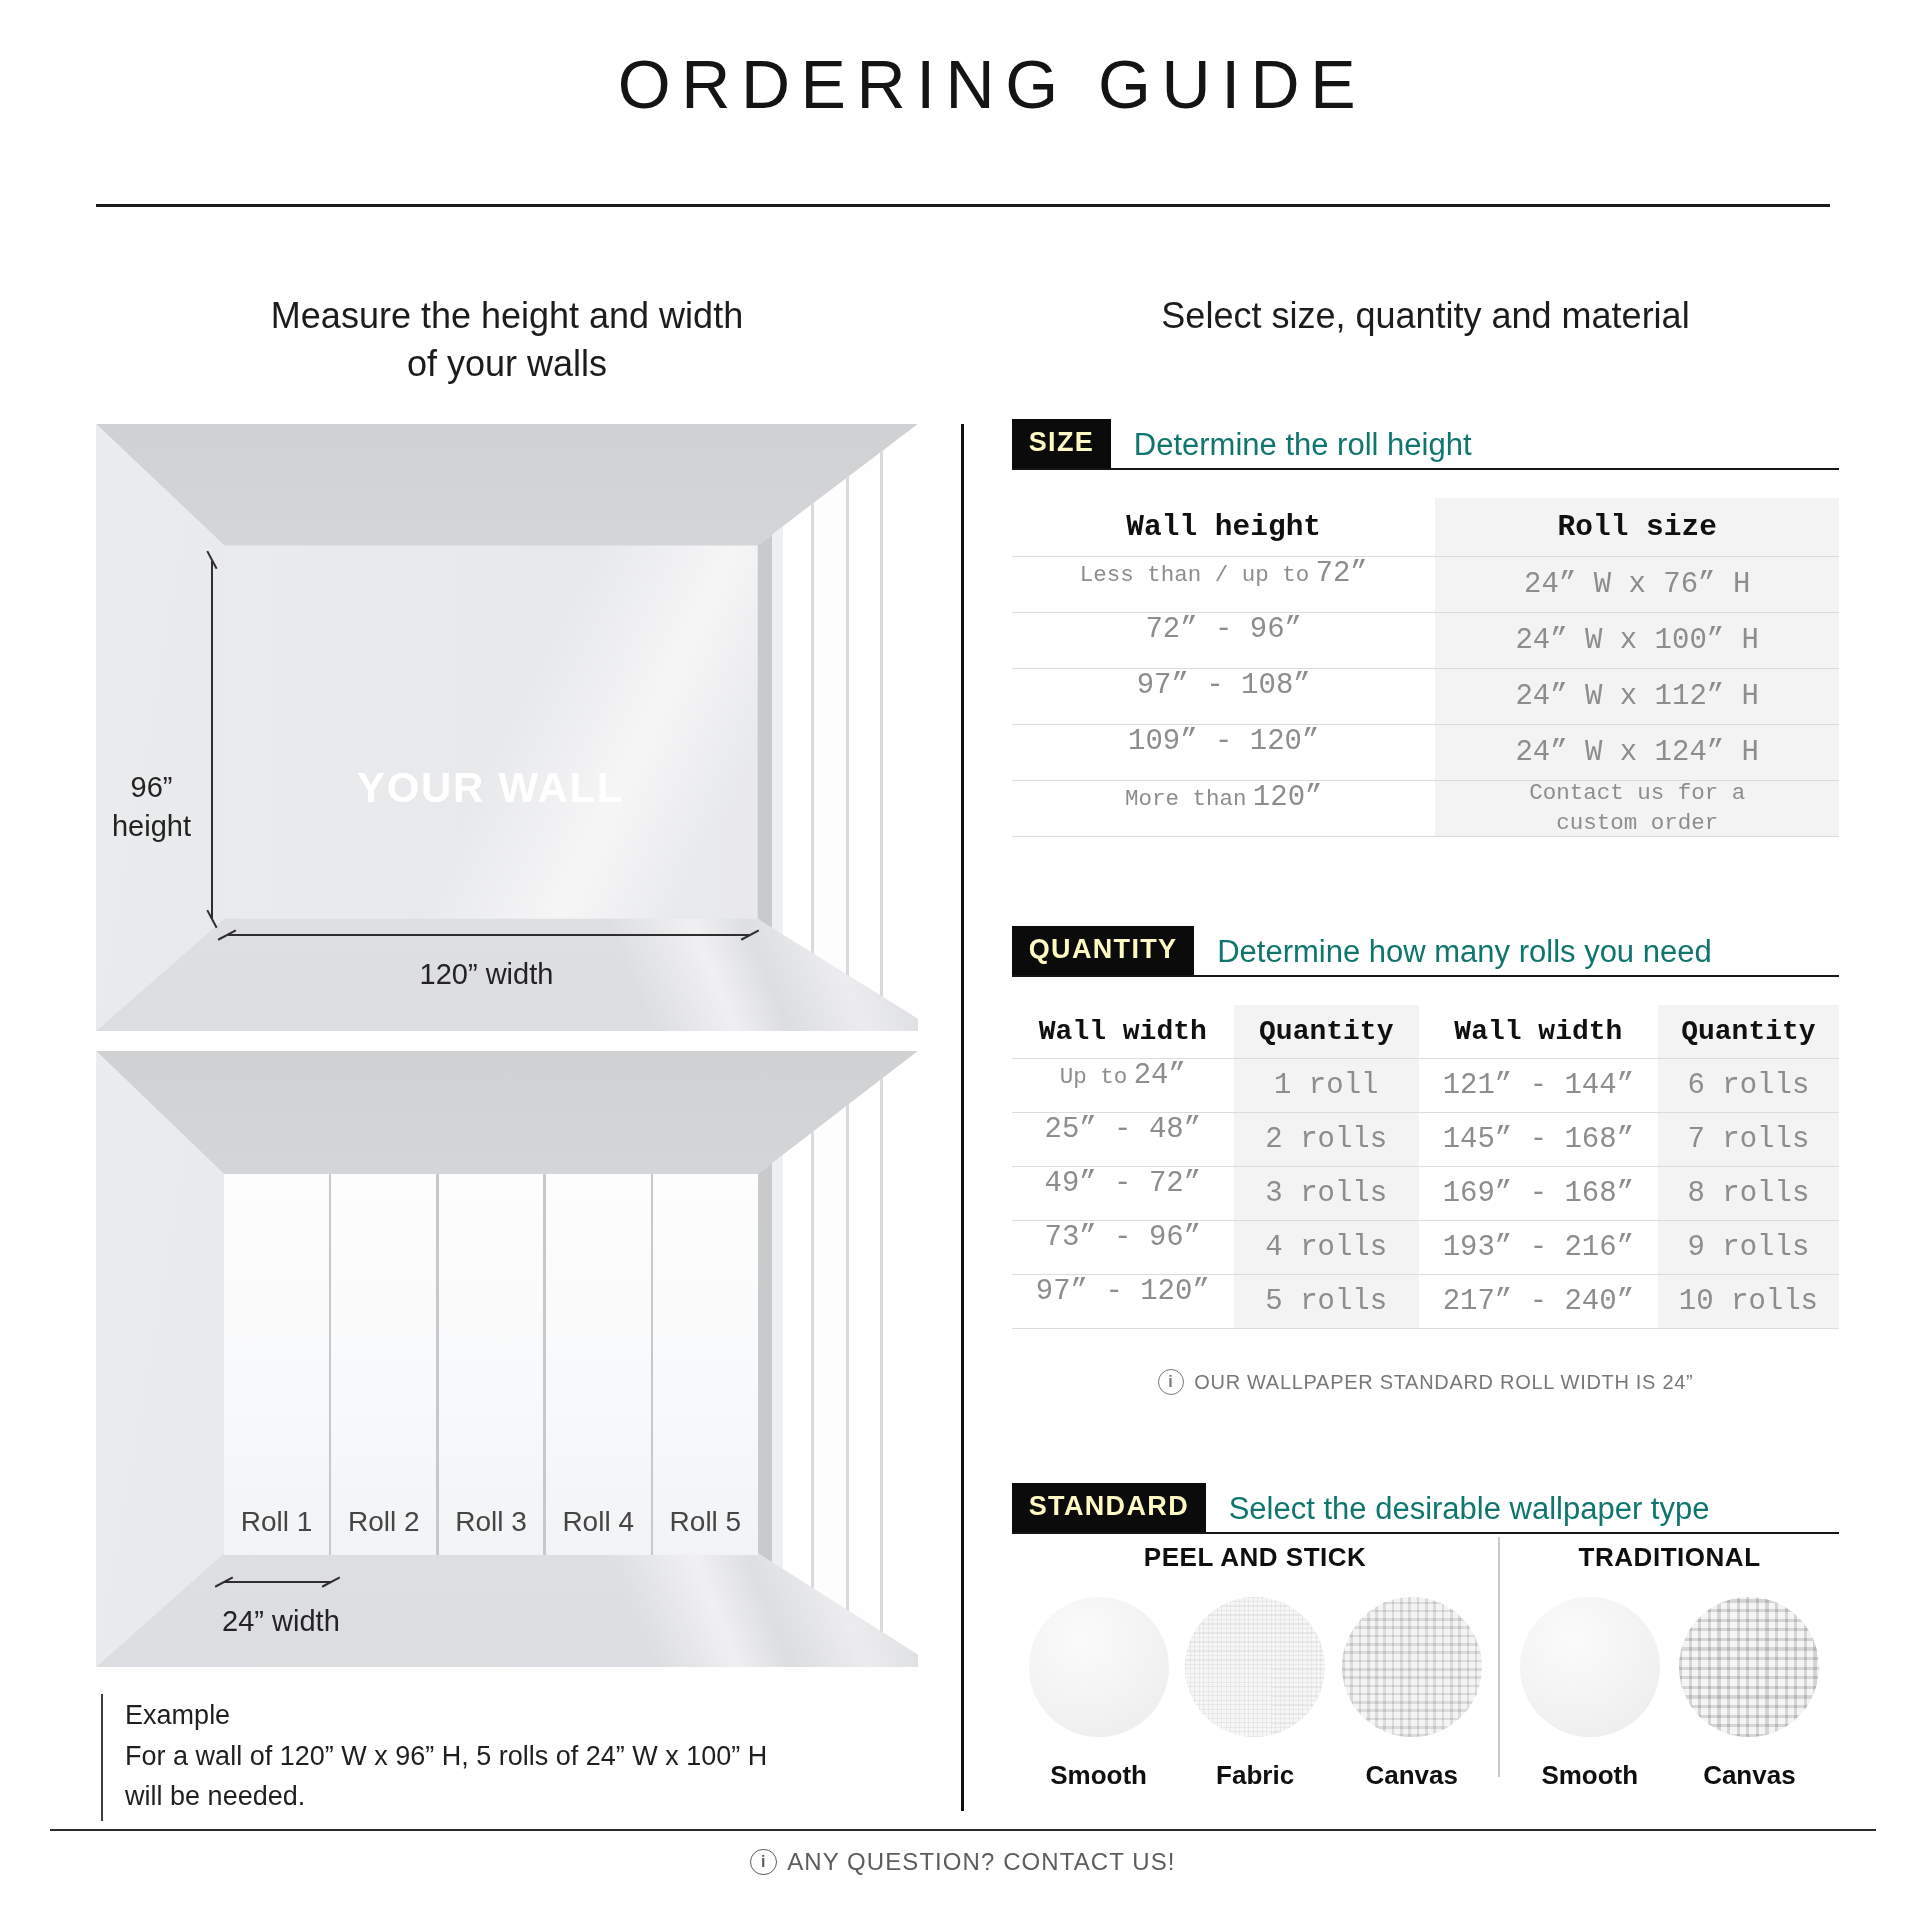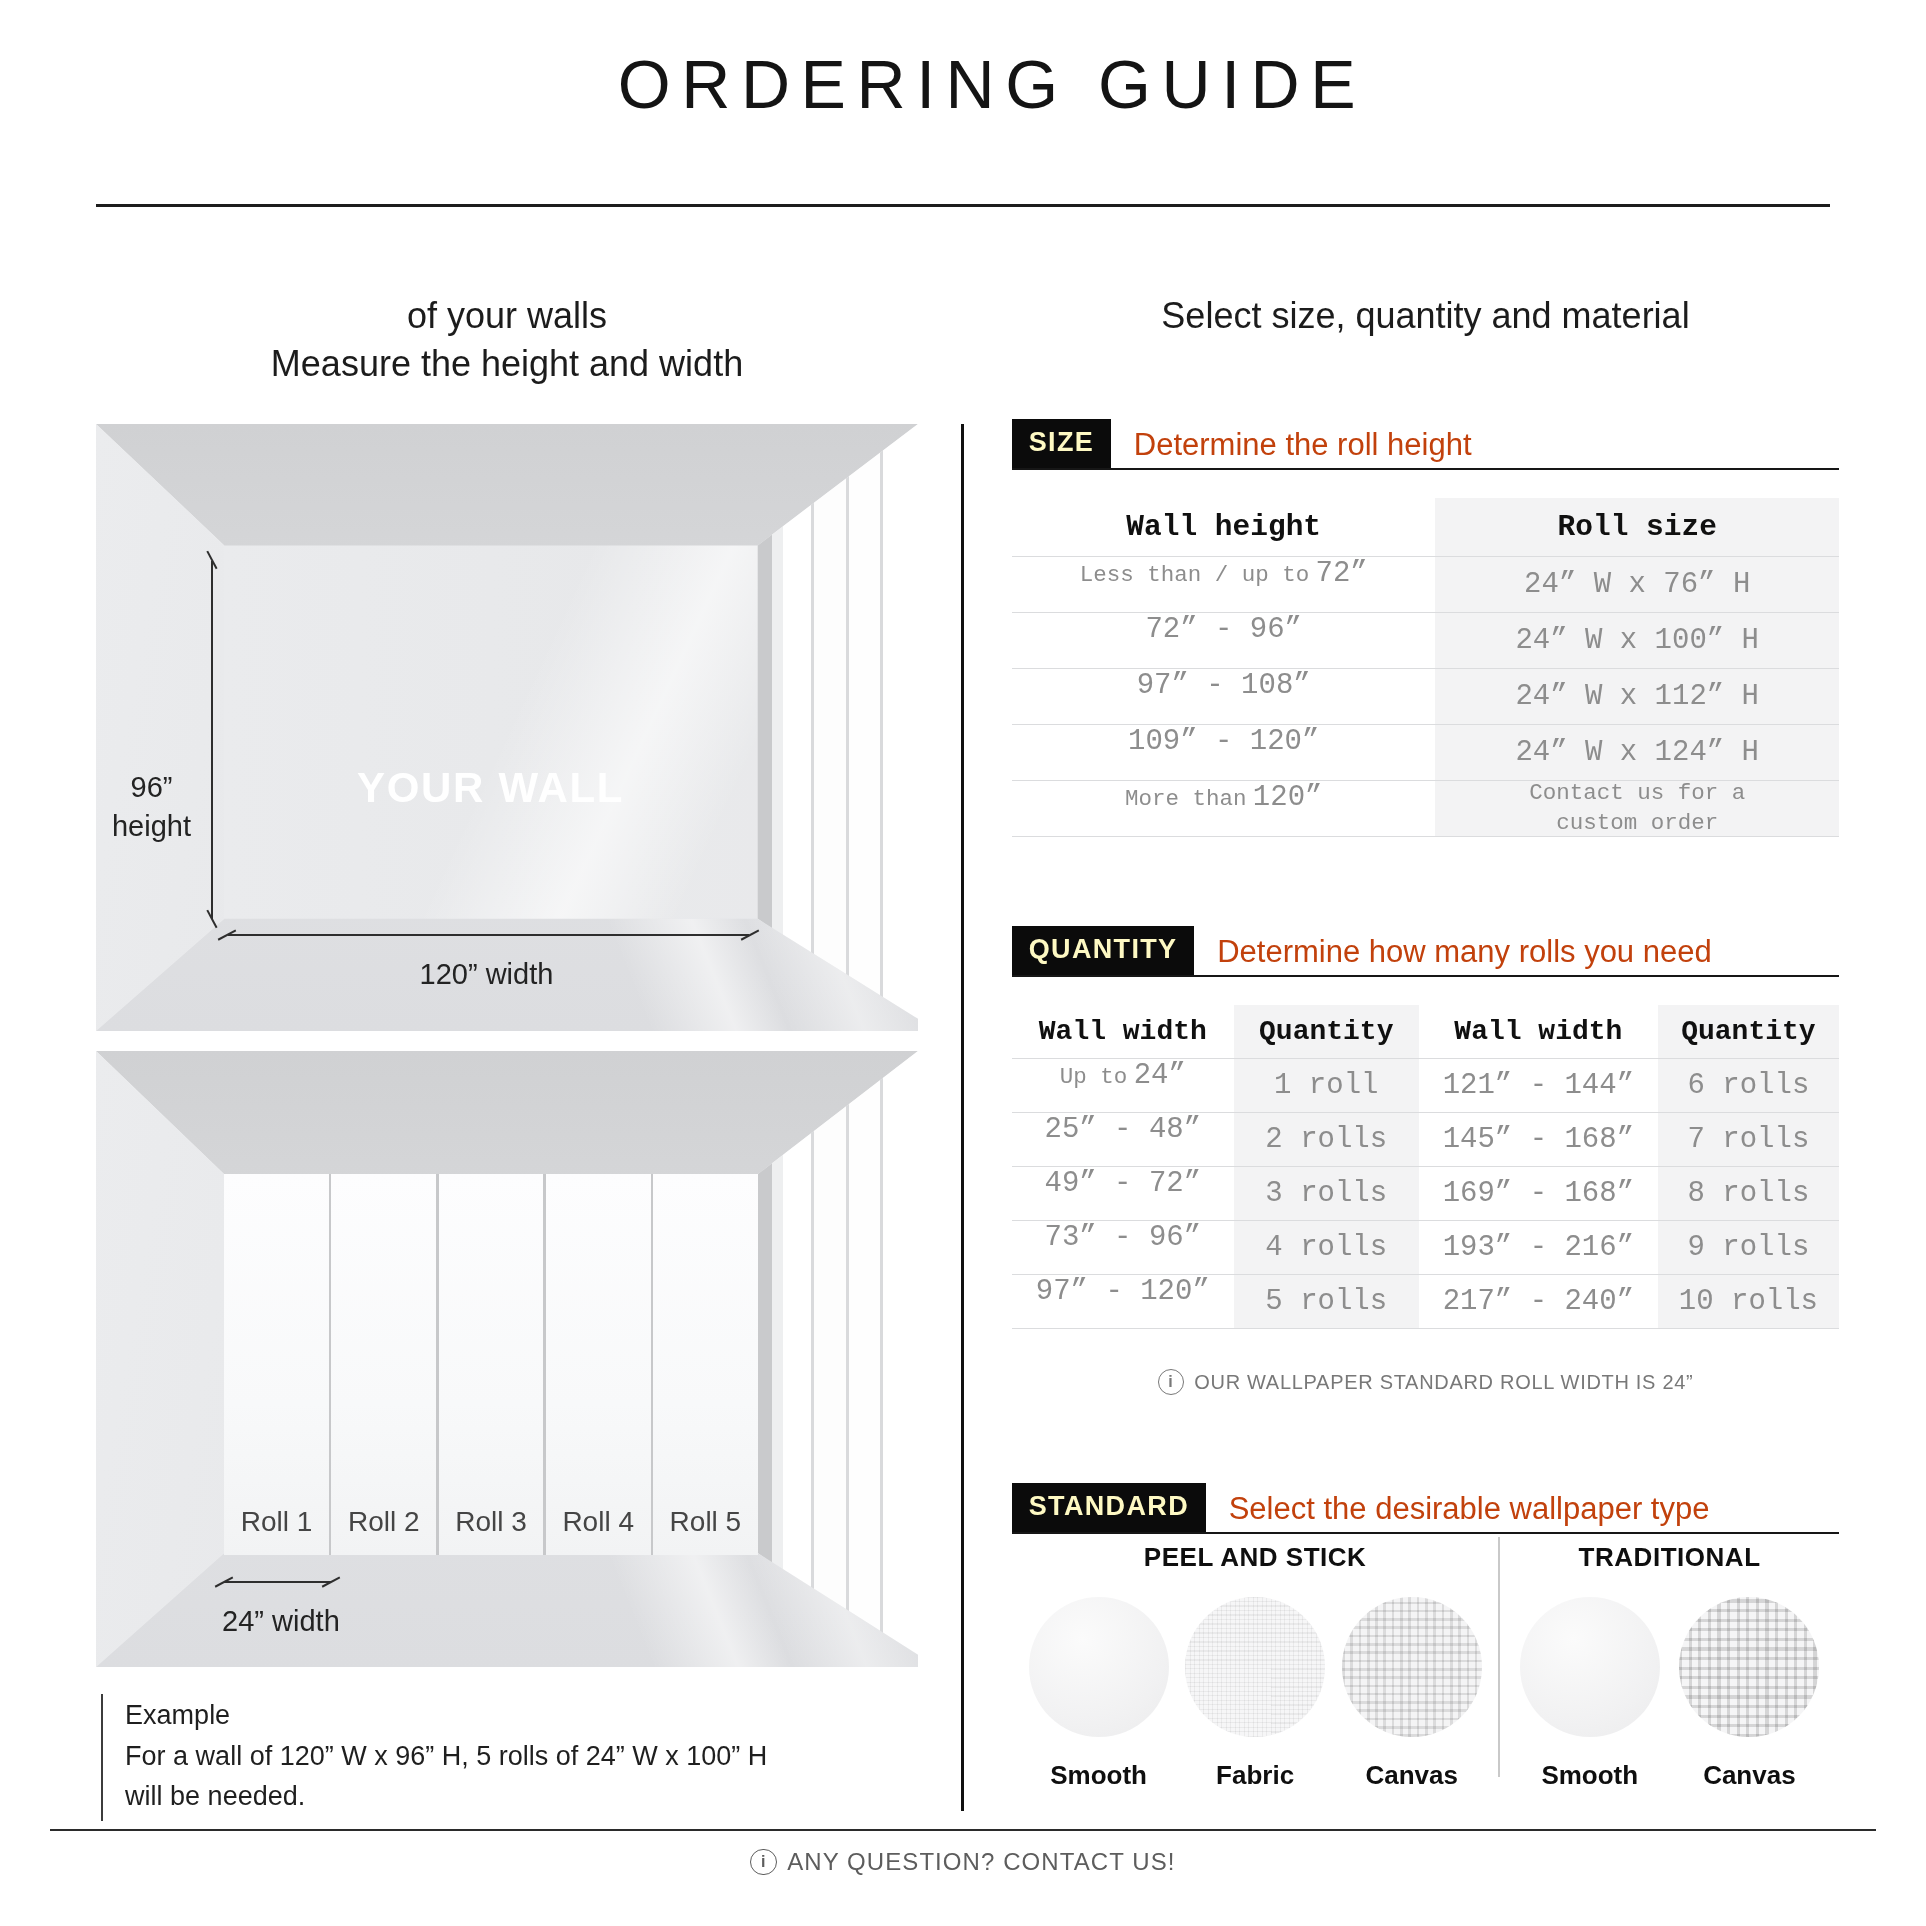--- a/index.html
+++ b/index.html
@@ -63,21 +63,21 @@
   .panel span{font-size:28px;color:#454545;}
 
   
   .example{position:absolute;left:5.1px;top:1450px;border-left:2.6px solid #3c3c3c;padding:1.3px 0 3.9px 22px;
     font-size:27px;line-height:1.5;color:#1f1f1f;}
 
   
   .sec-head{position:absolute;left:0;right:0;display:flex;align-items:flex-end;border-bottom:2.6px solid #161616;}
   .badge{display:inline-block;background:#0b0b0b;color:#fef9c3;font-weight:700;
     font-size:27px;letter-spacing:.05em;padding:8.3px 16.7px 9.6px;}
-  .sec-sub{font-size:31px;color:#c2410c;margin-left:23px;padding-bottom:5.1px;white-space:nowrap;}
+  .sec-sub{font-size:31px;color:#0f766e;margin-left:23px;padding-bottom:5.1px;white-space:nowrap;}
   .sec-size{top:175px;}
   .sec-qty{top:682px;}
   .sec-material{top:1239px;}
 
   
   .tbl{position:absolute;left:0;right:0;font-family:Liberation Mono, monospace;}
   .size-table{top:254px;}
   .qty-table{top:761px;}
   .trow{display:flex;border-bottom:1.3px solid #dbdcde;}
   .cell{display:flex;flex-direction:column;align-items:center;justify-content:center;text-align:center;}
@@ -131,22 +131,22 @@
 <body>
 
 <div class="page">
 
   <div class="page-title">ORDERING GUIDE</div>
   <div class="title-rule"></div>
   <div class="col-divider"></div>
 
   <section class="left-col">
     <div class="col-heading">
+      <div>Measure the height and width</div>
       <div>of your walls</div>
-      <div>Measure the height and width</div>
     </div>
 
     <div class="room room-measure">
       <div class="wall-back"></div>
       <div class="ceiling"></div>
       <div class="wall-left"></div>
       <div class="window-wall"></div>
       <div class="floor"></div>
       <div class="your-wall">YOUR WALL</div>
       <div class="vdim"></div>

